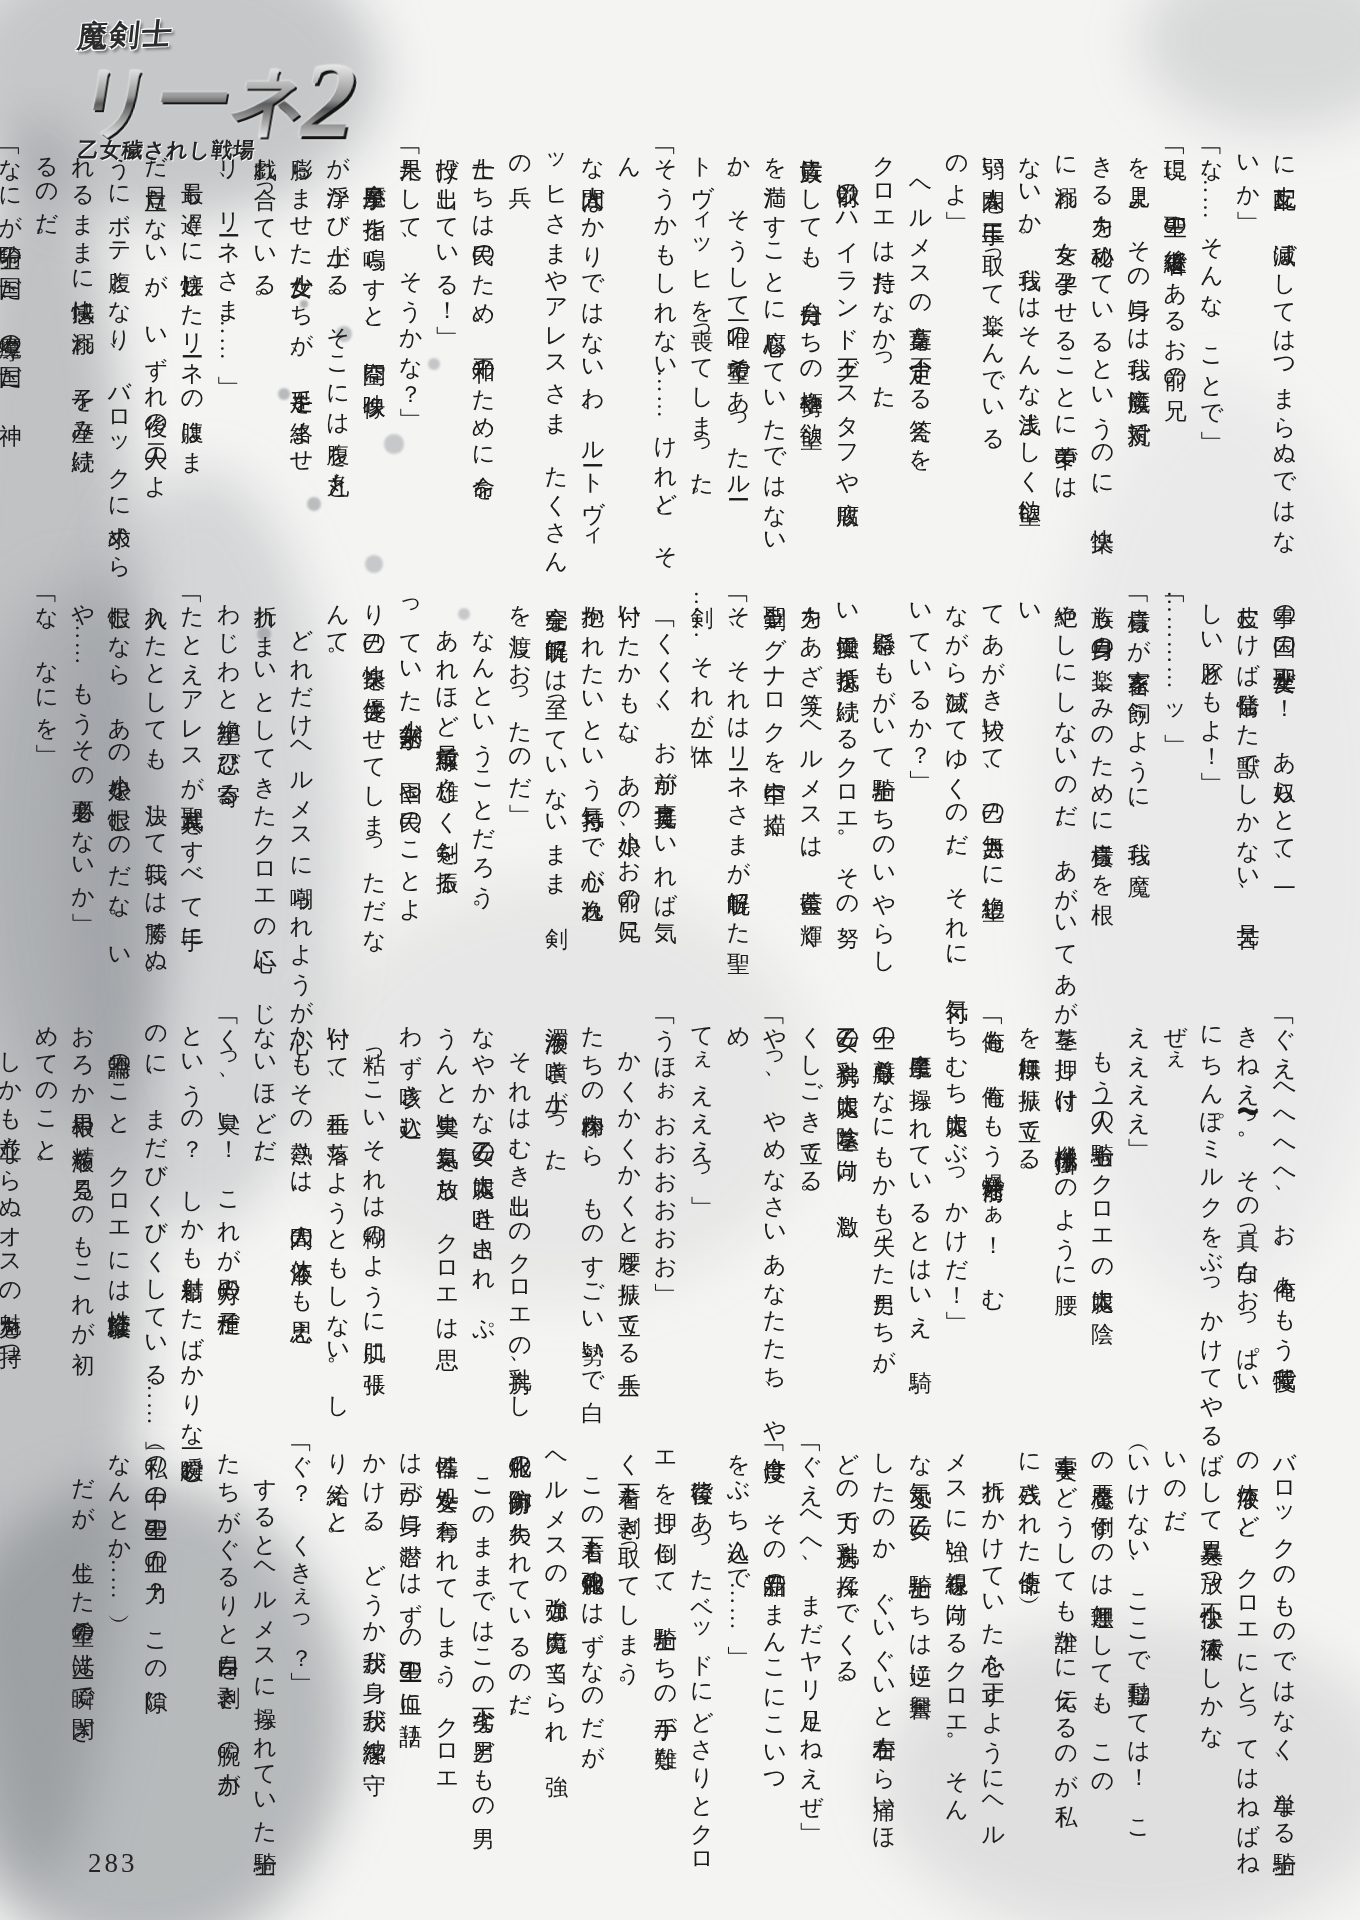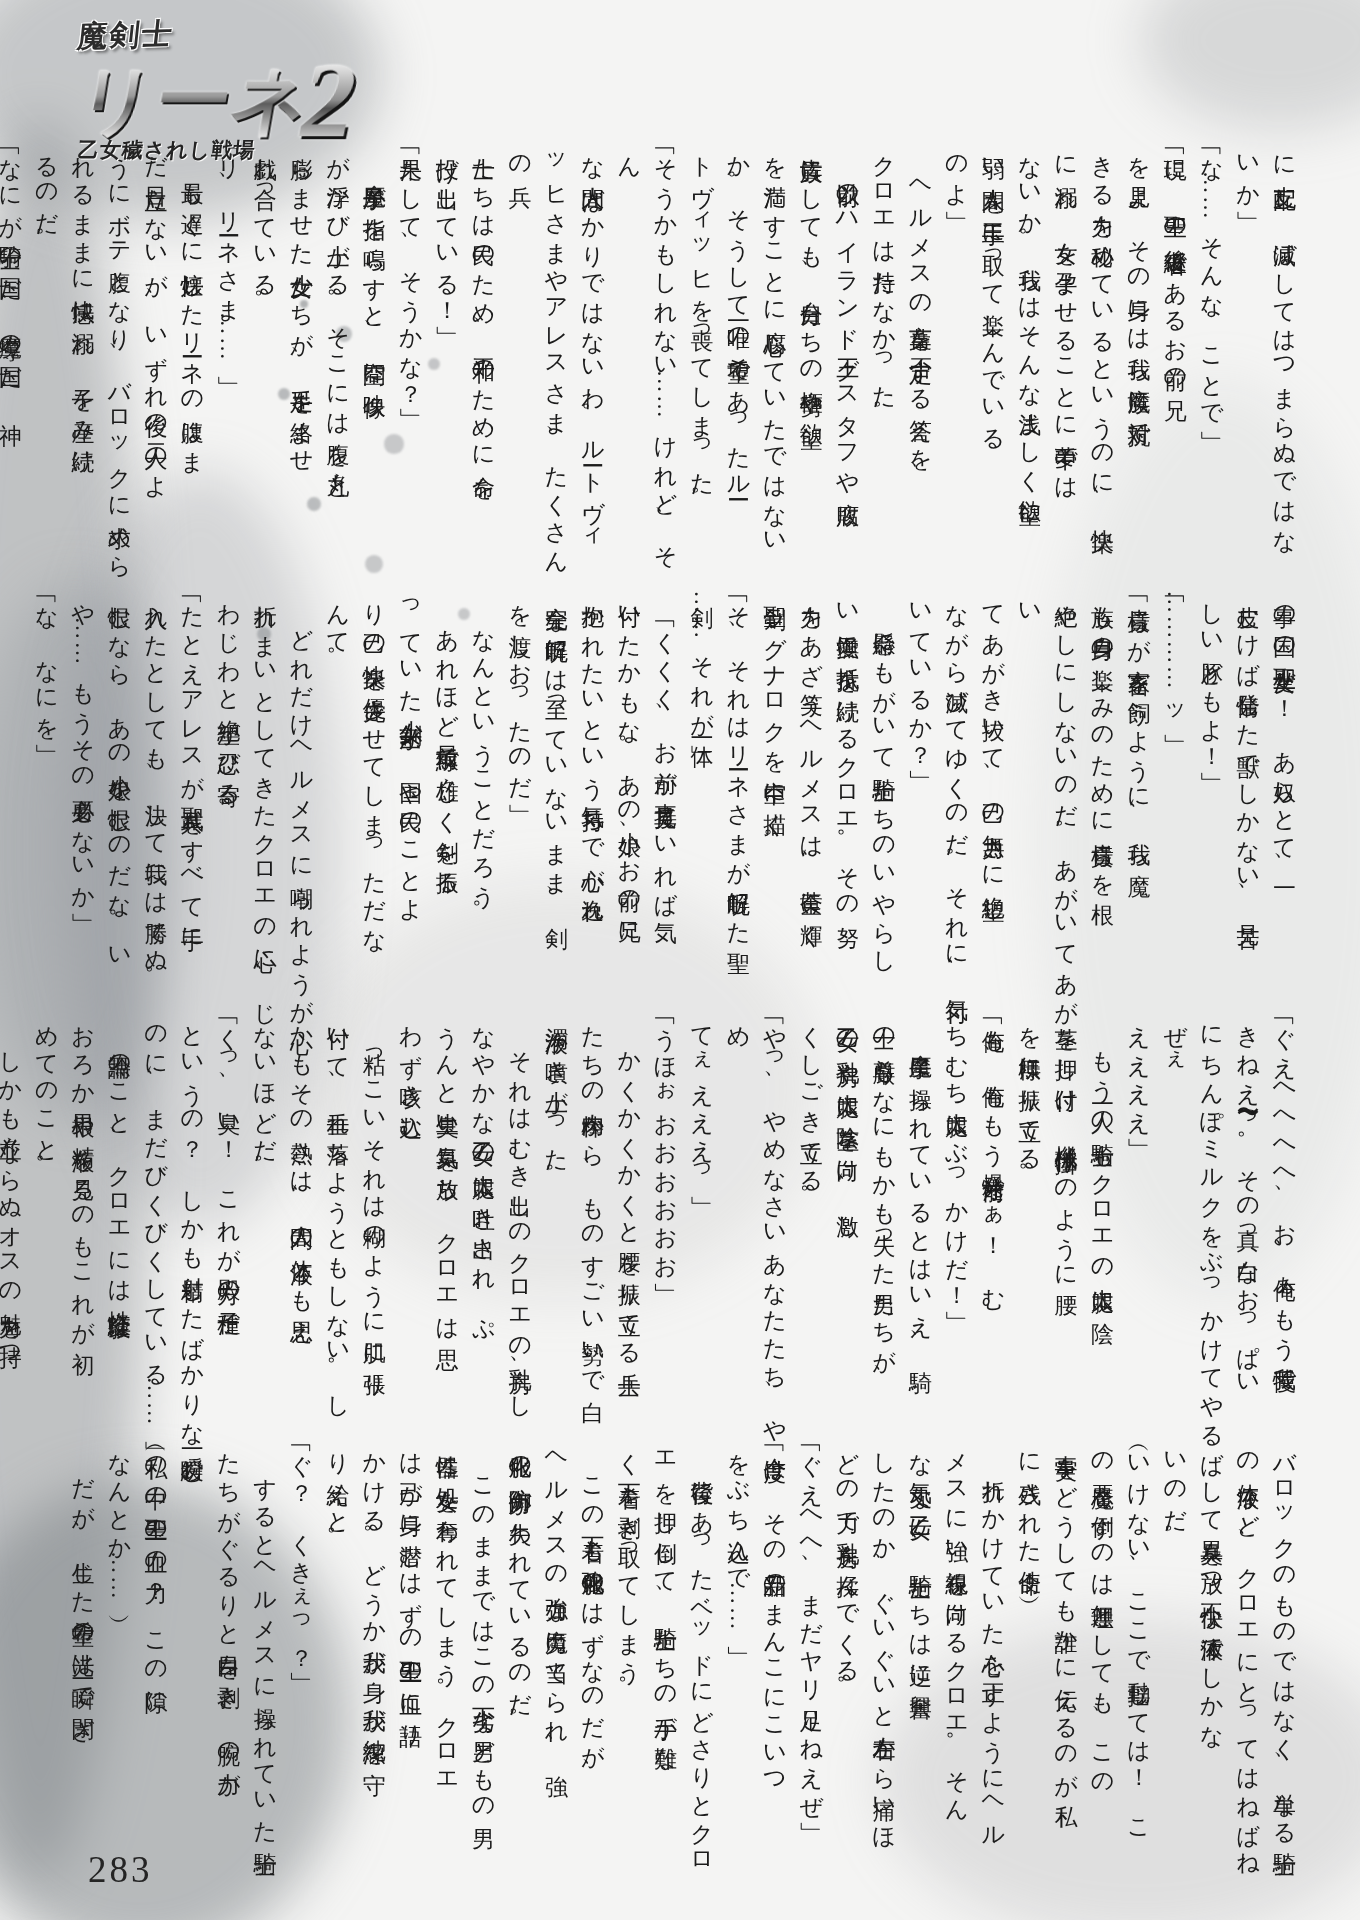--- a/index.html
+++ b/index.html
@@ -44,21 +44,21 @@
   .logo-sub{margin-top:-2px;font-size:21px;font-weight:bold;color:#232323;letter-spacing:1px;
     transform:skewX(-6deg);text-shadow:1px 1px 0 #fafafa;}
 
   
   .dan{position:absolute;right:58px;left:58px;height:432px;z-index:2;
     writing-mode:vertical-rl;-webkit-writing-mode:vertical-rl;
     font-size:23px;color:#1b1b1b;letter-spacing:2.2px;text-align:left;}
   .dan1{top:140px;} .dan2{top:588px;} .dan3{top:1010px;} .dan4{top:1437px;}
   .tcol{line-height:36.4px;height:432px;}
 
-  .page-number{position:absolute;left:88px;top:1848px;font-size:37px;color:#242424;
+  .page-number{position:absolute;left:88px;top:1848px;font-size:27px;color:#242424;
     letter-spacing:3px;z-index:3;}
 </style>
 </head>
 <body>
 
 <div class="page">
 
   <div class="blob b1"></div>
   <div class="blob b2"></div>
   <div class="blob b3"></div>

